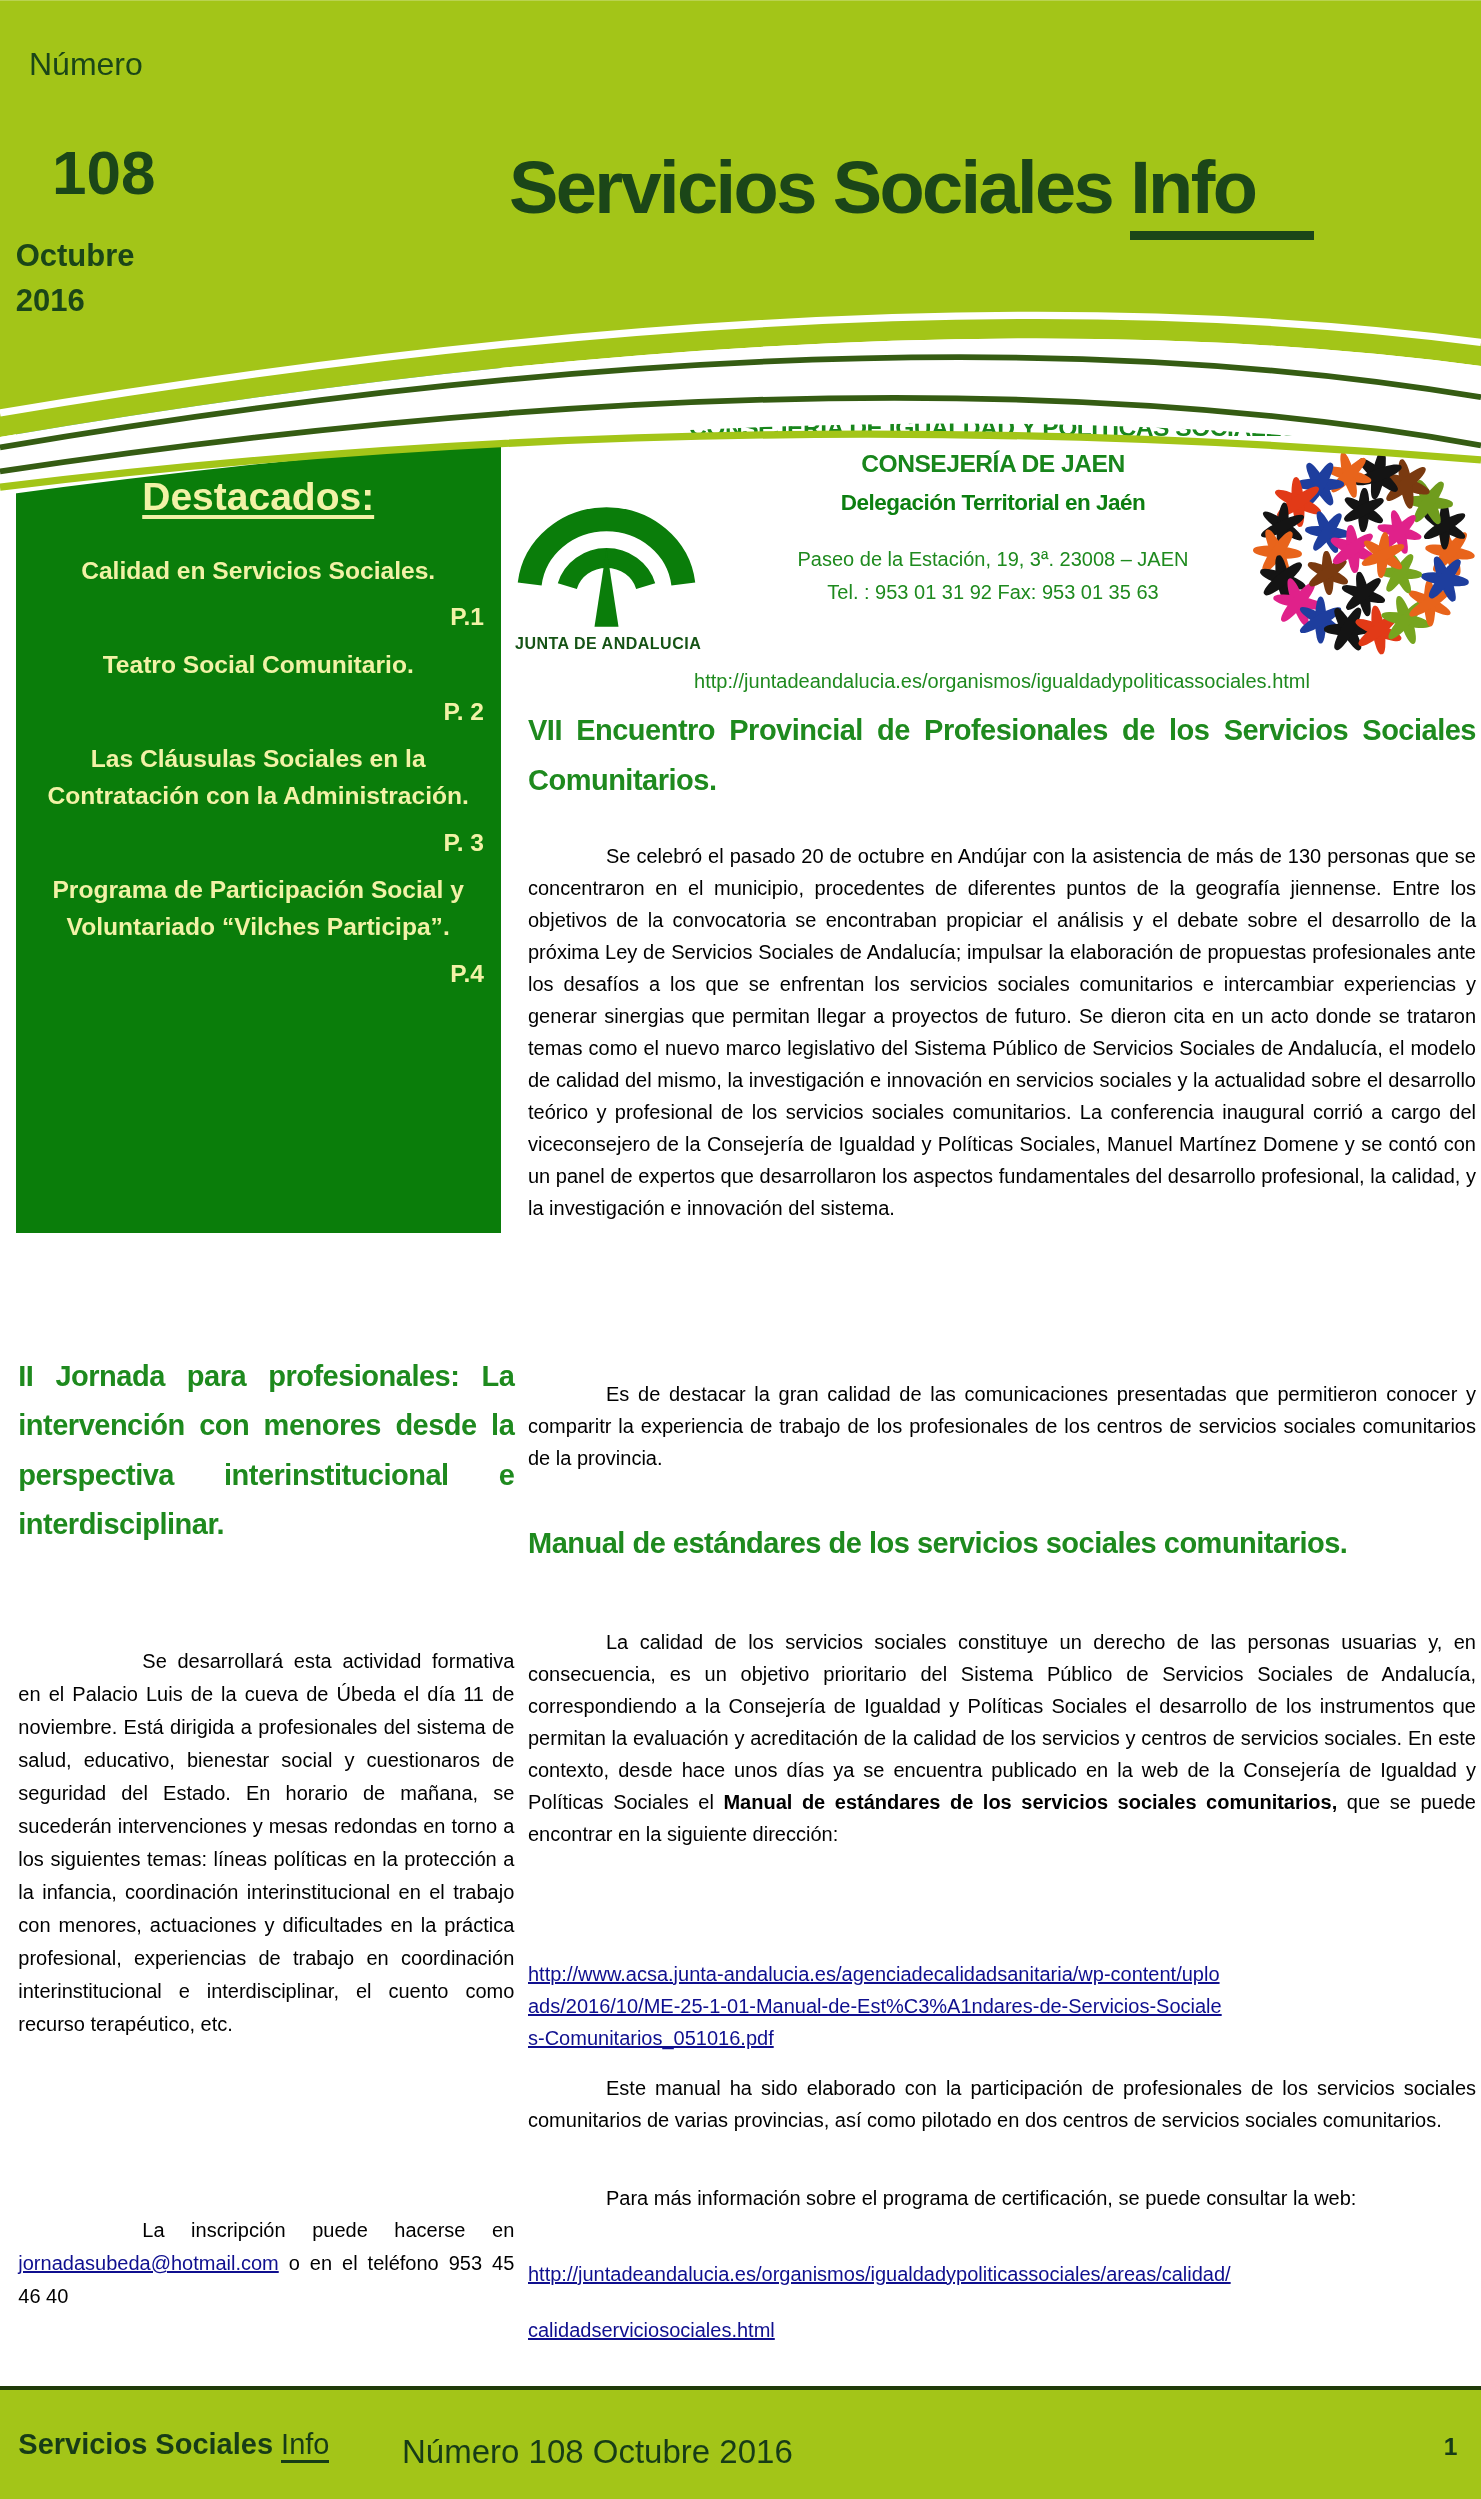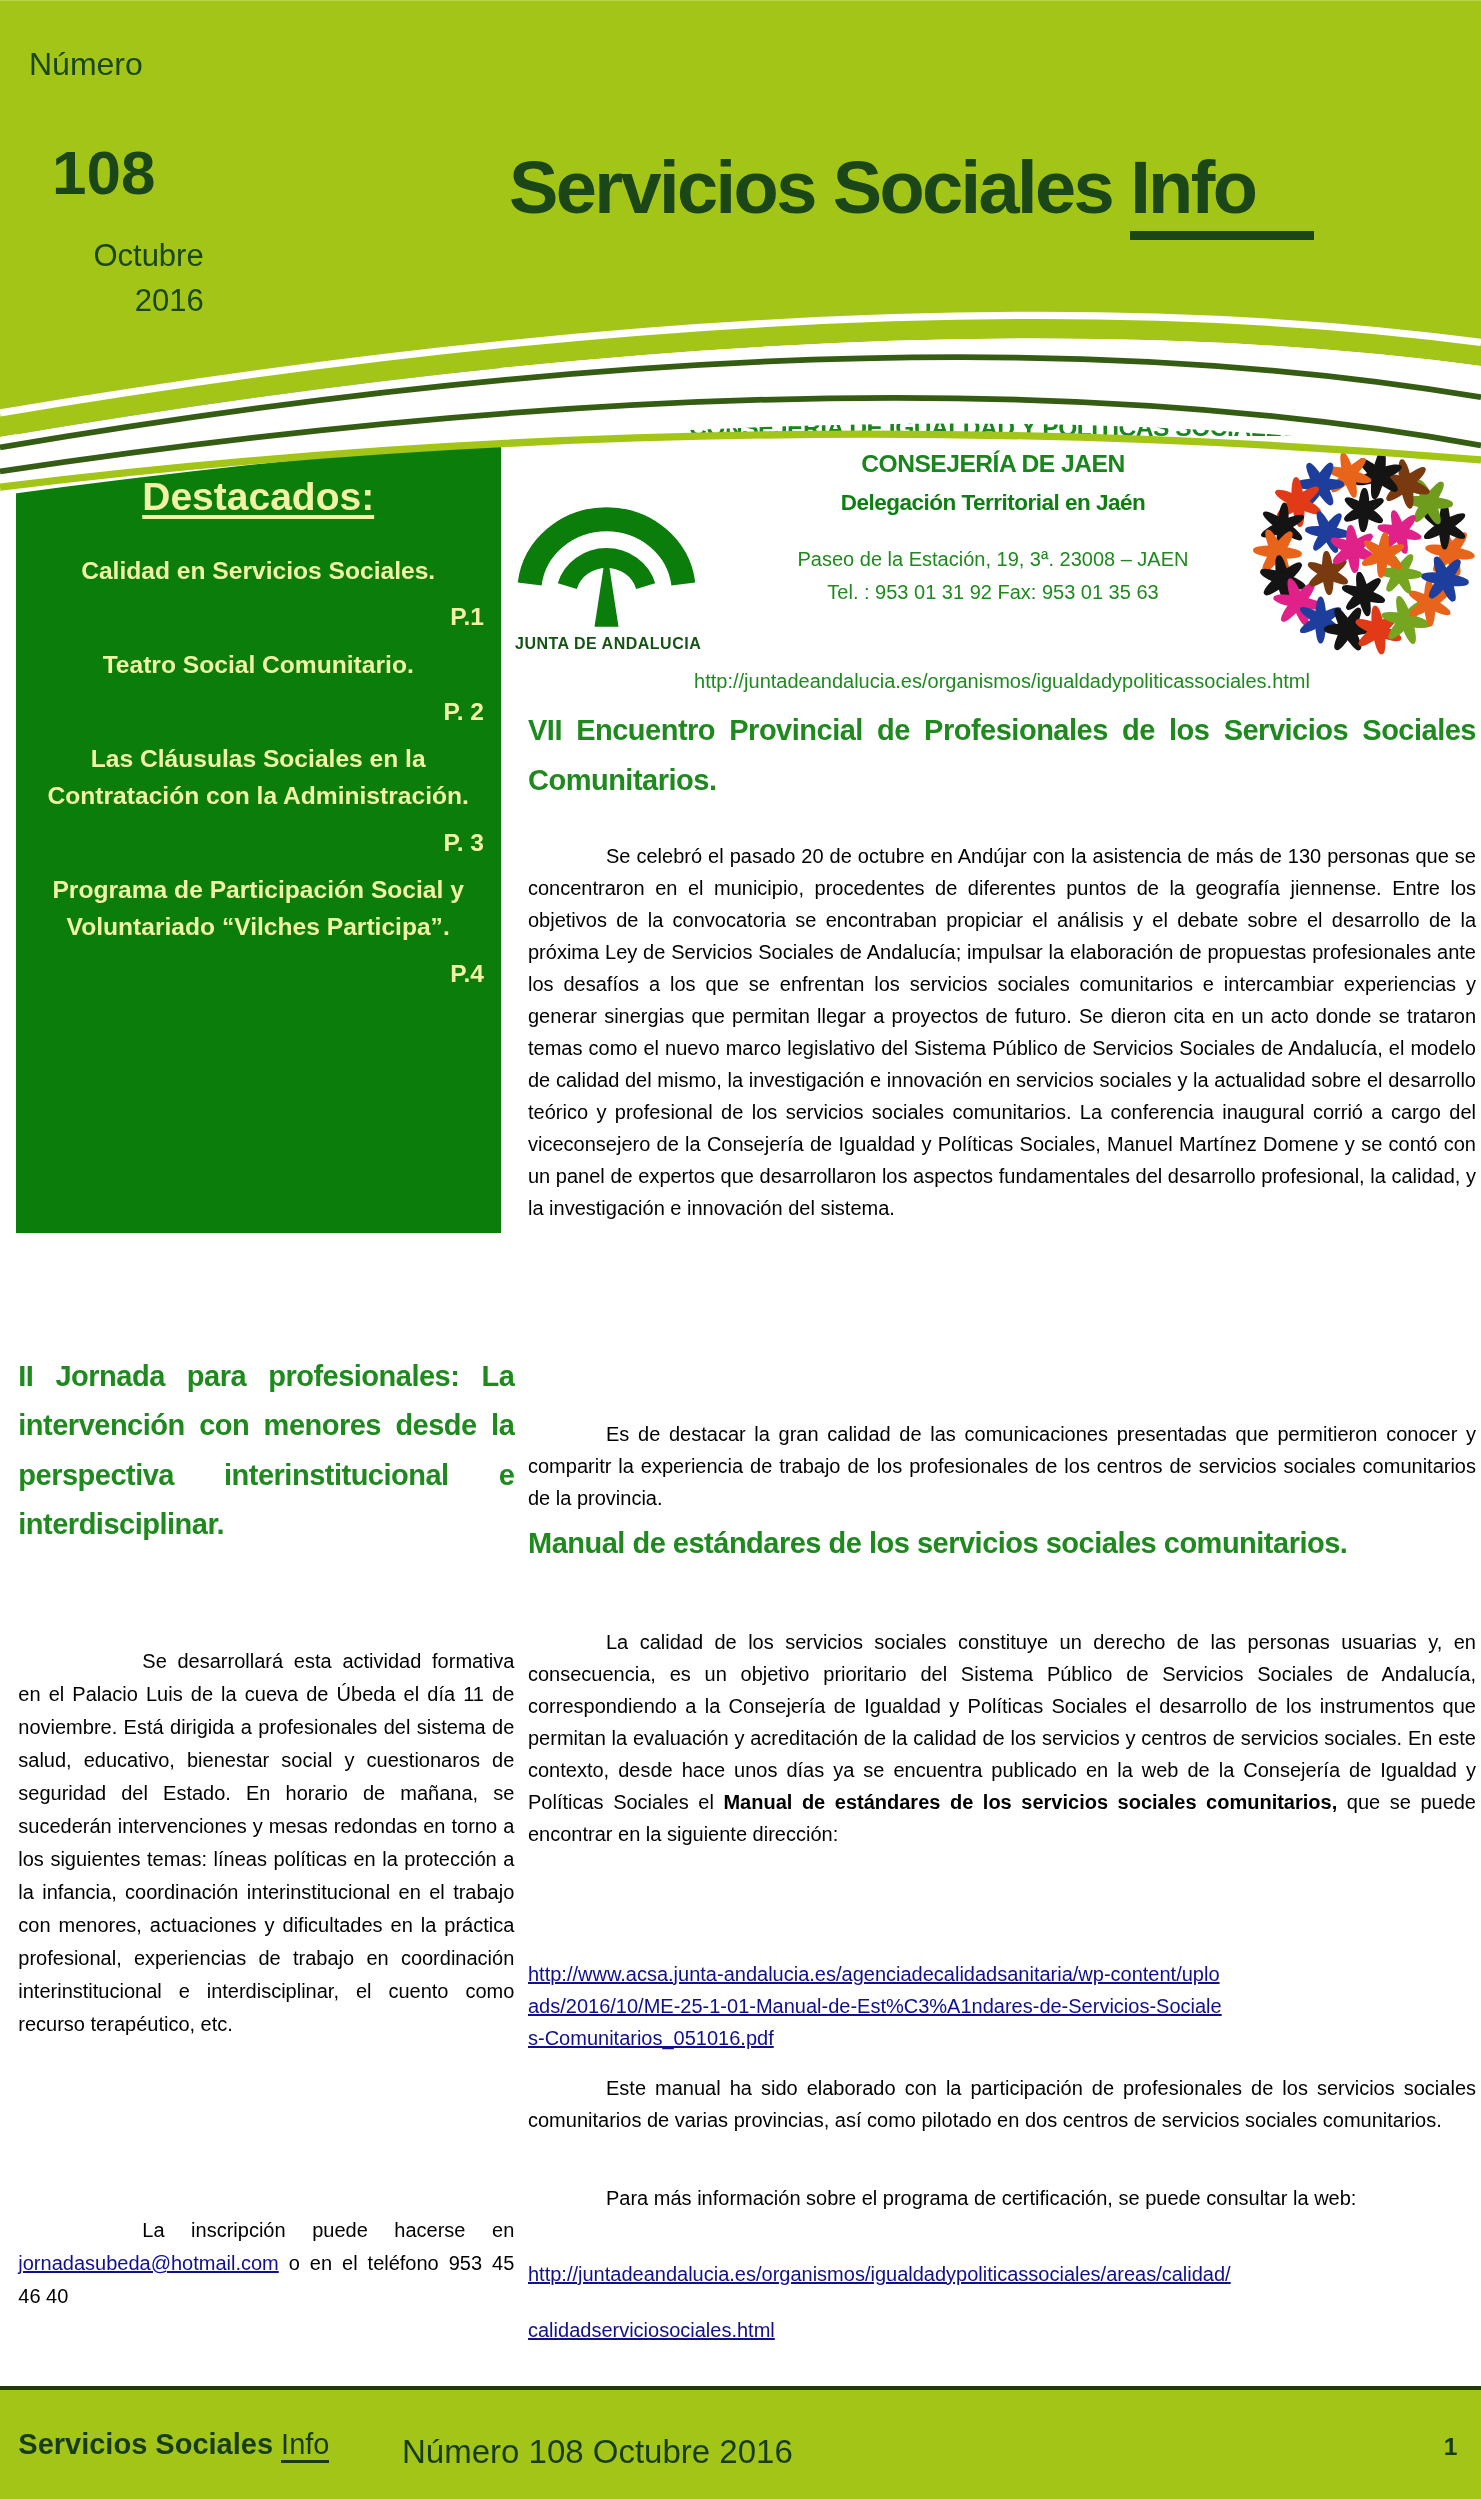--- a/index.html
+++ b/index.html
@@ -3,21 +3,21 @@
 <meta charset="utf-8">
 <style>
   html,body{margin:0;padding:0;background:#888;}
   .page{position:relative;width:1481px;height:2500px;background:#ffffff;overflow:hidden;
         font-family:"Liberation Sans", sans-serif;}
   
   .hdr-svg{position:absolute;left:0;top:0;z-index:2;pointer-events:none;}
   .hdr-text{position:absolute;z-index:3;color:#1b4618;}
   .numero-label{left:29px;top:46px;font-size:32px;font-weight:normal;}
   .numero-value{left:52px;top:137px;font-size:62px;font-weight:bold;}
-  .monthyear{left:15.7px;top:234px;width:188px;text-align:right;font-size:31px;font-weight:normal;line-height:1.45;}
+  .monthyear{left:15.7px;top:234px;width:188px;text-align:left;font-size:31px;font-weight:bold;line-height:1.45;}
   .tagline{left:225px;top:126px;width:235px;text-align:right;font-size:21px;font-weight:bold;line-height:1.22;}
   .masthead{left:509px;top:145px;width:972px;font-size:74px;font-weight:bold;letter-spacing:-2.6px;white-space:nowrap;}
   .masthead .accent{border-bottom:9px solid #1b4618;padding-bottom:2.1px;padding-right:59px;}
   
   .sidebar{position:absolute;left:15.7px;top:345px;width:485px;height:888px;background:#0a7d0a;z-index:1;
            color:#f2f2a6;box-sizing:border-box;padding:130px 13.6px 0 13.6px;}
   .sb-title{text-align:center;font-size:39px;font-weight:bold;margin-bottom:34px;}
   .sb-title u{text-decoration-thickness:4.2px;text-underline-offset:5.2px;}
   .sb-text{text-align:center;font-size:24.6px;font-weight:bold;line-height:1.5;margin-bottom:13.6px;}
   .sb-page{text-align:right;font-size:24.6px;font-weight:bold;margin:0 3.1px 15.7px 0;}
@@ -37,21 +37,21 @@
   .people{position:absolute;left:1246px;top:450px;width:235px;height:209px;}
   .fig{position:absolute;}
   .fig i{position:absolute;left:0;top:50%;width:100%;height:24%;border-radius:46%;background:currentColor;display:block;}
   
   .h-green{position:absolute;color:#1e8a1e;font-weight:bold;font-size:29px;line-height:1.72;text-align:justify;letter-spacing:-0.5px;}
   .h1{left:528px;top:706px;width:948px;}
   .h2{left:528px;top:1519px;width:948px;}
   .hl{left:18.3px;top:1352px;width:496px;line-height:1.7;}
   .para{position:absolute;color:#000;font-size:20px;line-height:32px;text-align:justify;}
   .p1{left:528px;top:840px;width:948px;text-indent:78px;}
-  .p2{left:528px;top:1378px;width:948px;text-indent:78px;margin-top:40px;}
+  .p2{left:528px;top:1378px;width:948px;text-indent:78px;}
   .p3{left:528px;top:1626px;width:948px;text-indent:78px;}
   .p4{left:528px;top:2072px;width:948px;text-indent:78px;}
   .p5{left:528px;top:2182px;width:948px;text-indent:78px;}
   .pl1{left:18.3px;top:1645px;width:496px;line-height:33px;text-indent:124px;}
   .pl2{left:18.3px;top:2214px;width:496px;line-height:33px;text-indent:124px;}
   .link{color:#0f0f8f;text-decoration:underline;}
   .linkblock{position:absolute;color:#0f0f8f;font-size:20px;line-height:32px;text-decoration:underline;
              overflow-wrap:anywhere;word-break:break-all;}
   .lk1{left:528px;top:1958px;width:695px;}
   .lk2a{left:528px;top:2258px;width:948px;}

